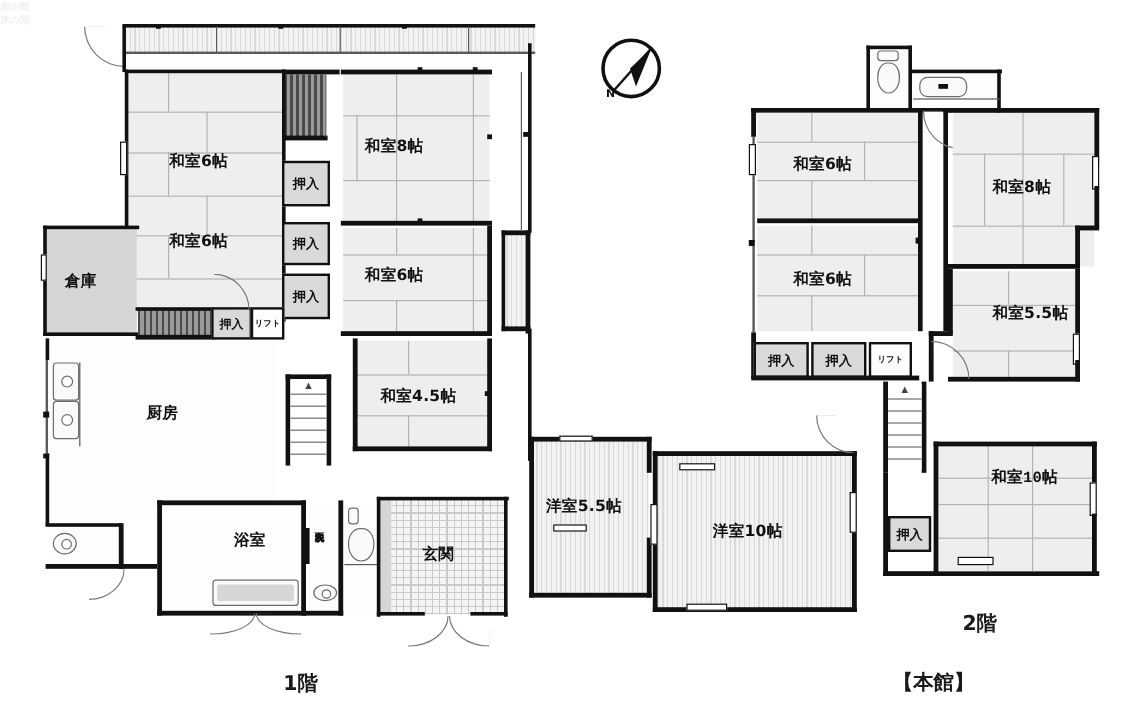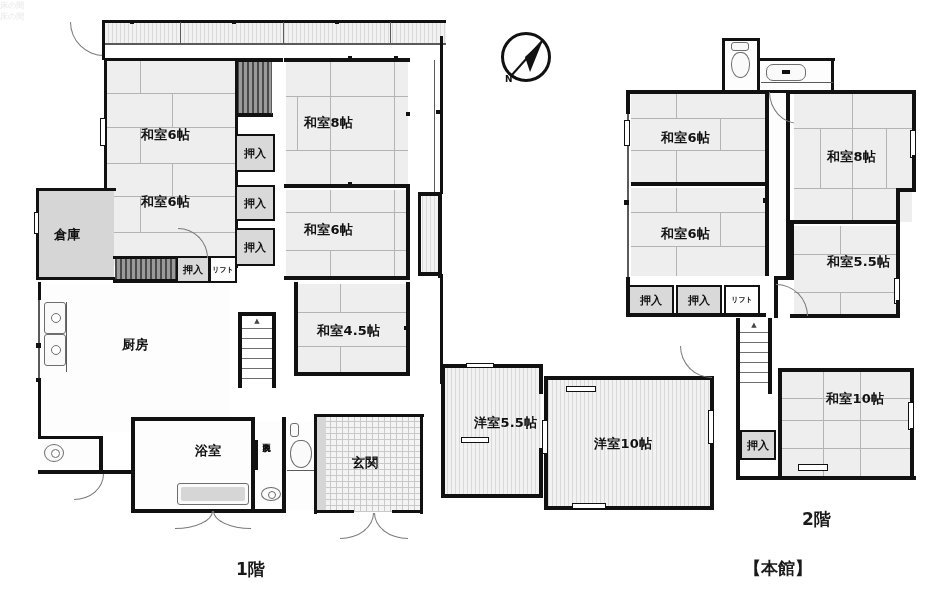--- a/index.html
+++ b/index.html
@@ -303,21 +303,21 @@
   <div class="abs wall" style="left:314px;top:414px;width:110px;height:3px;"></div>
   <div class="abs wall" style="left:314px;top:414px;width:3px;height:100px;"></div>
   <div class="abs wall" style="left:420px;top:414px;width:3px;height:100px;"></div>
   <div class="abs wall" style="left:314px;top:510px;width:40px;height:3px;"></div>
   <div class="abs wall" style="left:392px;top:510px;width:31px;height:3px;"></div>
 
   <div class="abs arc arc-br" style="left:340px;top:513px;width:34px;height:26px;"></div>
   <div class="abs arc arc-bl" style="left:374px;top:513px;width:34px;height:26px;"></div>
 
   <div class="abs rm hatch-v" style="left:443px;top:368px;width:98px;height:130px;"></div>
-  <div class="lab" style="left:474px;top:416px;">洋室5.5帖</div>
+  <div class="lab" style="left:455px;top:416px;">洋室5.5帖</div>
   <div class="abs wall" style="left:441px;top:364px;width:102px;height:4px;"></div>
   <div class="win" style="left:466px;top:363px;width:28px;height:5px;"></div>
   <div class="abs wall" style="left:441px;top:364px;width:4px;height:134px;"></div>
   <div class="abs wall" style="left:539px;top:364px;width:4px;height:30px;"></div>
   <div class="abs wall" style="left:539px;top:448px;width:4px;height:50px;"></div>
   <div class="abs wall" style="left:441px;top:494px;width:102px;height:4px;"></div>
   <div class="win" style="left:461px;top:437px;width:28px;height:6px;"></div>
   <div class="win" style="left:564px;top:470px;width:28px;height:6px;"></div>
 
   <div class="abs rm hatch-v" style="left:548px;top:380px;width:164px;height:126px;"></div>
@@ -441,21 +441,21 @@
   </div>
   <div class="abs wall" style="left:736px;top:394px;width:4px;height:86px;"></div>
   <div class="abs wall" style="left:736px;top:476px;width:180px;height:4px;"></div>
 
   <div class="abs rm" style="left:782px;top:372px;width:128px;height:104px;"></div>
   <div class="abs tline" style="left:782px;top:398px;width:128px;height:1px;"></div>
   <div class="abs tline" style="left:782px;top:420px;width:128px;height:1px;"></div>
   <div class="abs tline" style="left:782px;top:448px;width:128px;height:1px;"></div>
   <div class="abs tline" style="left:823px;top:372px;width:1px;height:104px;"></div>
   <div class="abs tline" style="left:860px;top:372px;width:1px;height:104px;"></div>
-  <div class="lab" style="left:826px;top:392px;">和室10帖</div>
+  <div class="lab" style="left:826px;top:392px;font-family:Liberation Mono, monospace;">和室10帖</div>
   <div class="abs wall" style="left:778px;top:368px;width:136px;height:4px;"></div>
   <div class="abs wall" style="left:778px;top:368px;width:4px;height:110px;"></div>
   <div class="abs wall" style="left:910px;top:368px;width:4px;height:42px;"></div>
   <div class="win" style="left:908px;top:402px;width:6px;height:28px;"></div>
   <div class="abs wall" style="left:910px;top:428px;width:4px;height:50px;"></div>
   <div class="win" style="left:798px;top:464px;width:30px;height:7px;"></div>
 
   <div id="cap2" class="lab-big">2階</div>
   <div id="cap3" class="lab-big">【本館】</div>
 

